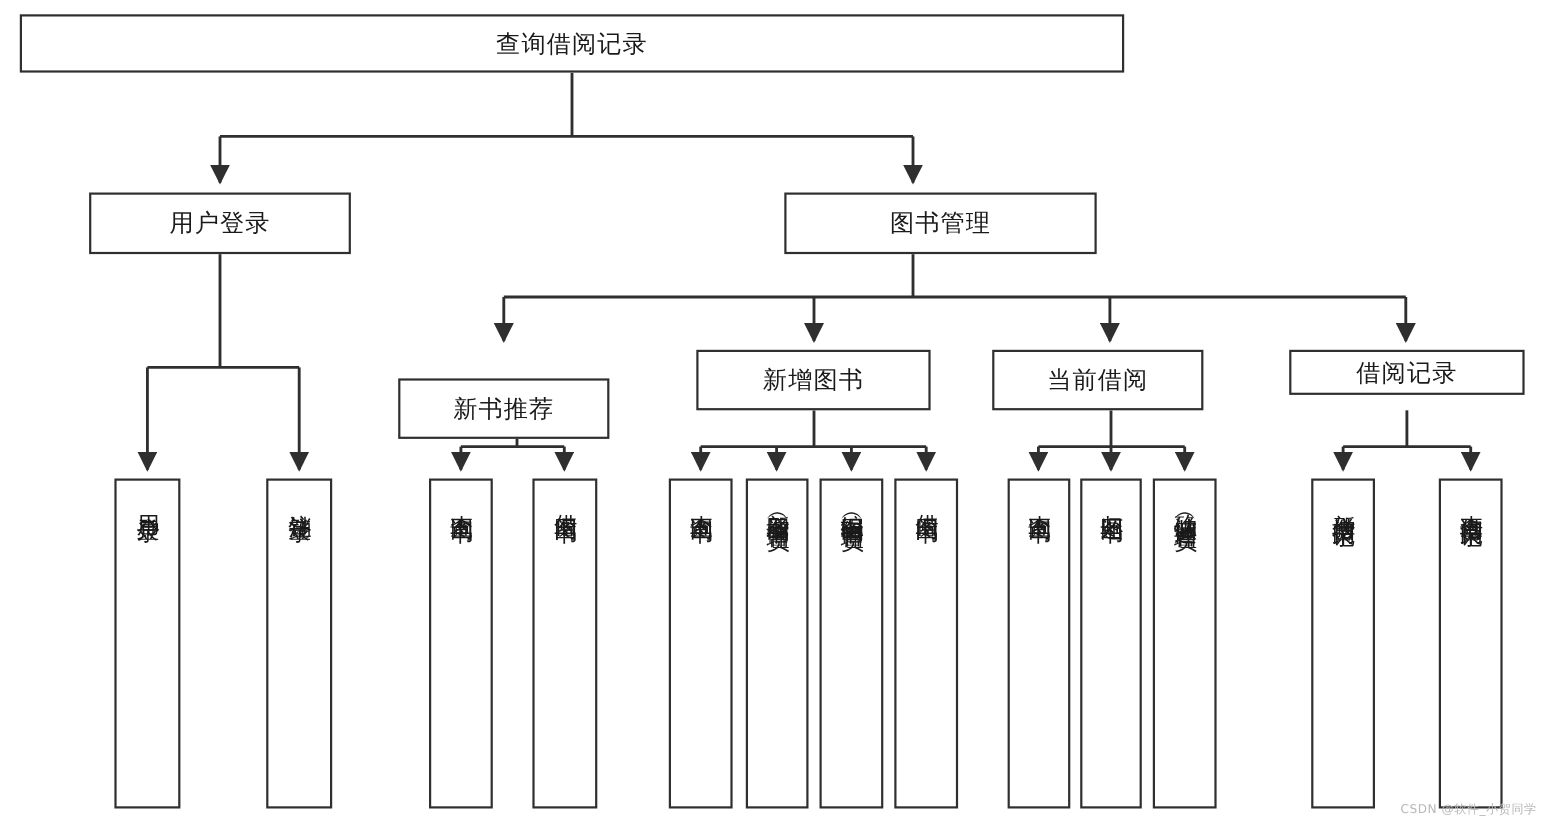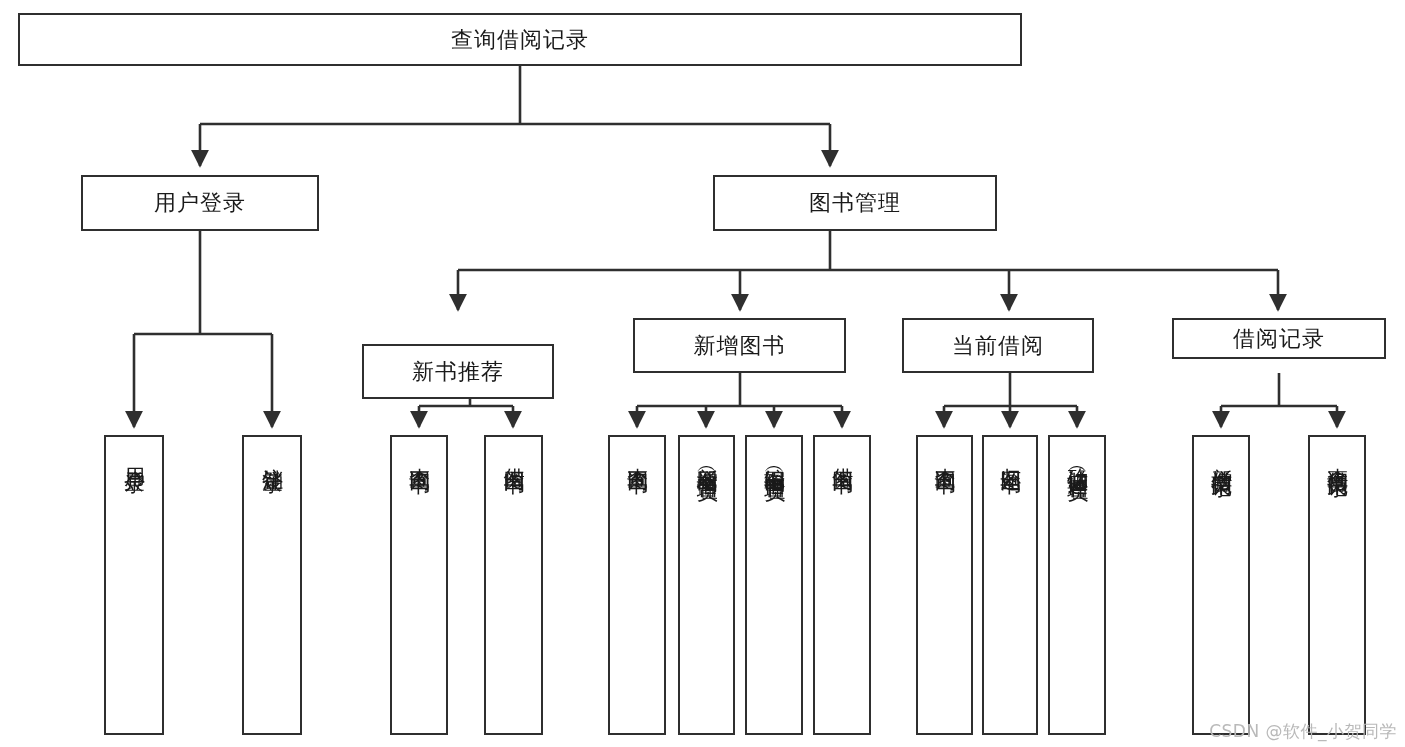--- a/index.html
+++ b/index.html
@@ -47,21 +47,21 @@
     text-orientation: upright;
     font-size: 21px;
     line-height: 1.12;
     letter-spacing: 2px;
     white-space: nowrap;
   }
   .watermark {
     position: absolute;
     right: 8px;
     bottom: 4px;
-    font-size: 17px;
+    font-size: 11px;
     color: #b9b9b9;
     letter-spacing: 0.5px;
     white-space: nowrap;
   }
 </style>
 </head>
 <body>
 
 <div id="canvas">
 

